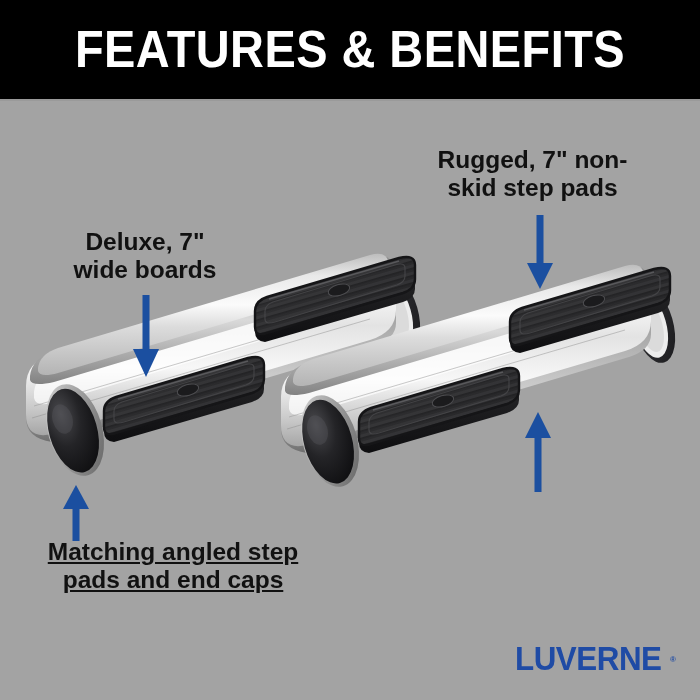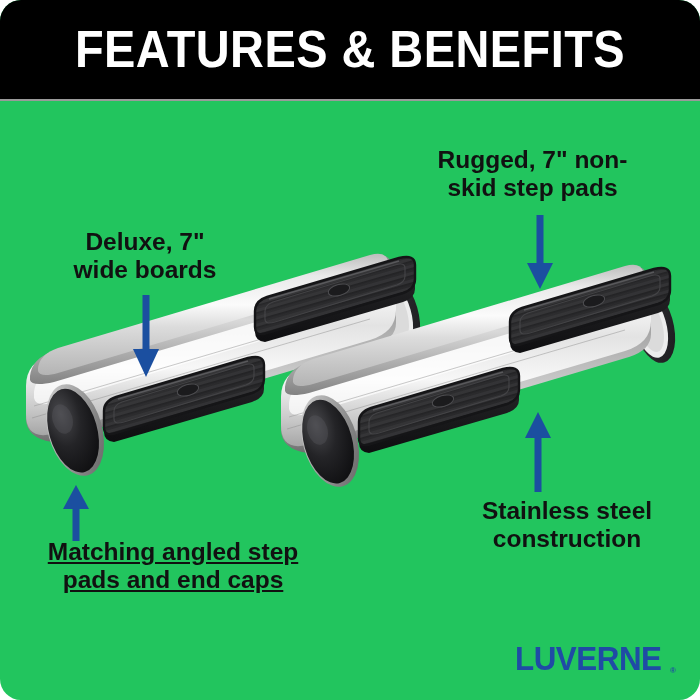--- a/index.html
+++ b/index.html
@@ -7,23 +7,22 @@
     padding: 0;
     background: #ffffff;
   }
   body {
     font-family: "Liberation Sans", sans-serif;
   }
   #page {
     position: relative;
     width: 700px;
     height: 700px;
-    background: #22c55e;
+    background: #a3a3a3;
     overflow: hidden;
-    border-radius: 21px;
   }
 
   
   .banner {
     position: absolute;
     left: 0;
     top: 0;
     width: 700px;
     height: 99px;
     background: #000000;
@@ -77,21 +76,21 @@
     width: 700px;
     height: 420px;
   }
 
   
   .logo {
     position: absolute;
     right: 24px;
     bottom: 25px;
     display: flex;
-    align-items: flex-end;
+    align-items: center;
   }
   .logo-word {
     color: #1F4BA5;
     font-family: "Liberation Sans Narrow", "Liberation Sans", sans-serif;
     font-weight: bold;
     font-size: 33px;
     letter-spacing: -0.5px;
     line-height: 1;
     transform: scaleX(0.95);
     transform-origin: left center;
@@ -277,22 +276,20 @@
     <path d="M 14,74 L 1,48 L 27,48 Z" fill="#1B4FA0"></path>
   </svg>
 
   <div class="callout callout-matching">Matching angled step
 pads and end caps</div>
   <svg class="arrow" style="left:62px; top:485px;" width="28" height="56" viewBox="0 0 28 56">
     <rect x="10.5" y="16" width="7" height="40" fill="#1B4FA0"></rect>
     <path d="M 14,0 L 1,24 L 27,24 Z" fill="#1B4FA0"></path>
   </svg>
 
-  <div class="callout callout-stainless">Stainless steel
-construction</div>
   <svg class="arrow" style="left:524px; top:412px;" width="28" height="80" viewBox="0 0 28 80">
     <rect x="10.5" y="22" width="7" height="58" fill="#1B4FA0"></rect>
     <path d="M 14,0 L 1,26 L 27,26 Z" fill="#1B4FA0"></path>
   </svg>
 
   <div class="logo">
     <div class="logo-word">LUVERNE</div>
     <div class="logo-reg">®</div>
   </div>
 

